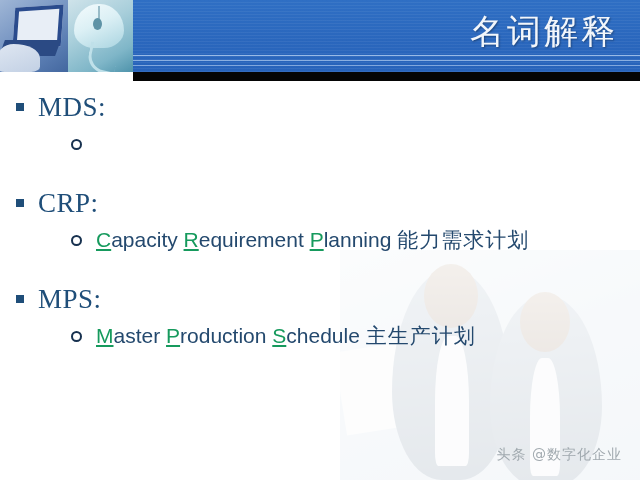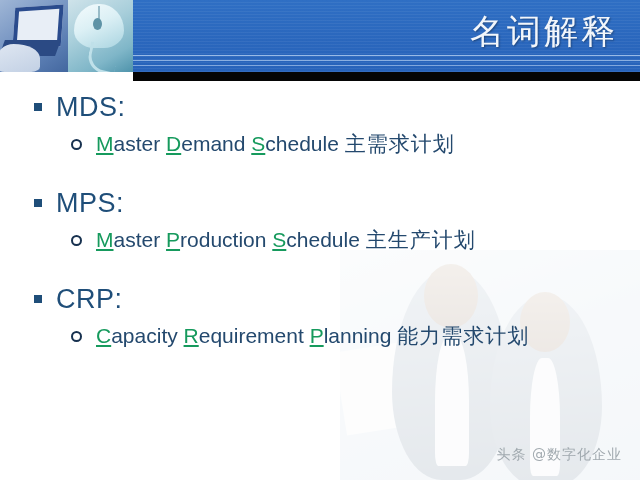--- a/index.html
+++ b/index.html
@@ -187,22 +187,23 @@
     height: 398px;
   }
   .group { position: relative; }
   .group.g0 { margin-top: 8px; }
   .group.g1 { margin-top: 26px; }
   .group.g2 { margin-top: 26px; }
 
   .term-row {
     display: flex;
     align-items: center;
-    padding-left: 34px;
+    padding-left: 16px;
     height: 34px;
+    font-family: Liberation Serif, serif;
   }
   .sq-bullet {
     width: 8px; height: 8px;
     background: #1f4e79;
     margin-right: 14px;
     flex: 0 0 auto;
   }
   .term-label {
     color: #1f4e79;
     font-size: 27px;
@@ -299,43 +300,42 @@
 
   <div class="content">
 
     <div class="group g0">
       <div class="term-row">
         <span class="sq-bullet"></span>
         <span class="term-label">MDS:</span>
       </div>
       <div class="def-row">
         <span class="ci-bullet"></span>
-        <span class="def-text"><span class="cap">M</span><span>aster</span>&nbsp;<span class="cap">D</span><span>emand</span>&nbsp;<span class="cap">S</span><span>chedule</span>&nbsp;<span class="cn">主需求计划</span></span>
+      </div>
+    </div>
+
+    <div class="group g2">
+      <div class="term-row">
+        <span class="sq-bullet"></span>
+        <span class="term-label">CRP:</span>
+      </div>
+      <div class="def-row">
+        <span class="ci-bullet"></span>
+        <span class="def-text"><span class="cap">C</span><span>apacity</span>&nbsp;<span class="cap">R</span><span>equirement</span>&nbsp;<span class="cap">P</span><span>lanning</span>&nbsp;<span class="cn">能力需求计划</span></span>
       </div>
     </div>
 
     <div class="group g1">
       <div class="term-row">
         <span class="sq-bullet"></span>
         <span class="term-label">MPS:</span>
       </div>
       <div class="def-row">
         <span class="ci-bullet"></span>
         <span class="def-text"><span class="cap">M</span><span>aster</span>&nbsp;<span class="cap">P</span><span>roduction</span>&nbsp;<span class="cap">S</span><span>chedule</span>&nbsp;<span class="cn">主生产计划</span></span>
       </div>
     </div>
 
-    <div class="group g2">
-      <div class="term-row">
-        <span class="sq-bullet"></span>
-        <span class="term-label">CRP:</span>
-      </div>
-      <div class="def-row">
-        <span class="ci-bullet"></span>
-        <span class="def-text"><span class="cap">C</span><span>apacity</span>&nbsp;<span class="cap">R</span><span>equirement</span>&nbsp;<span class="cap">P</span><span>lanning</span>&nbsp;<span class="cn">能力需求计划</span></span>
-      </div>
-    </div>
-
   </div>
 
   <div class="watermark">头条 @数字化企业</div>
 
 </div>
 
 </body></html>

